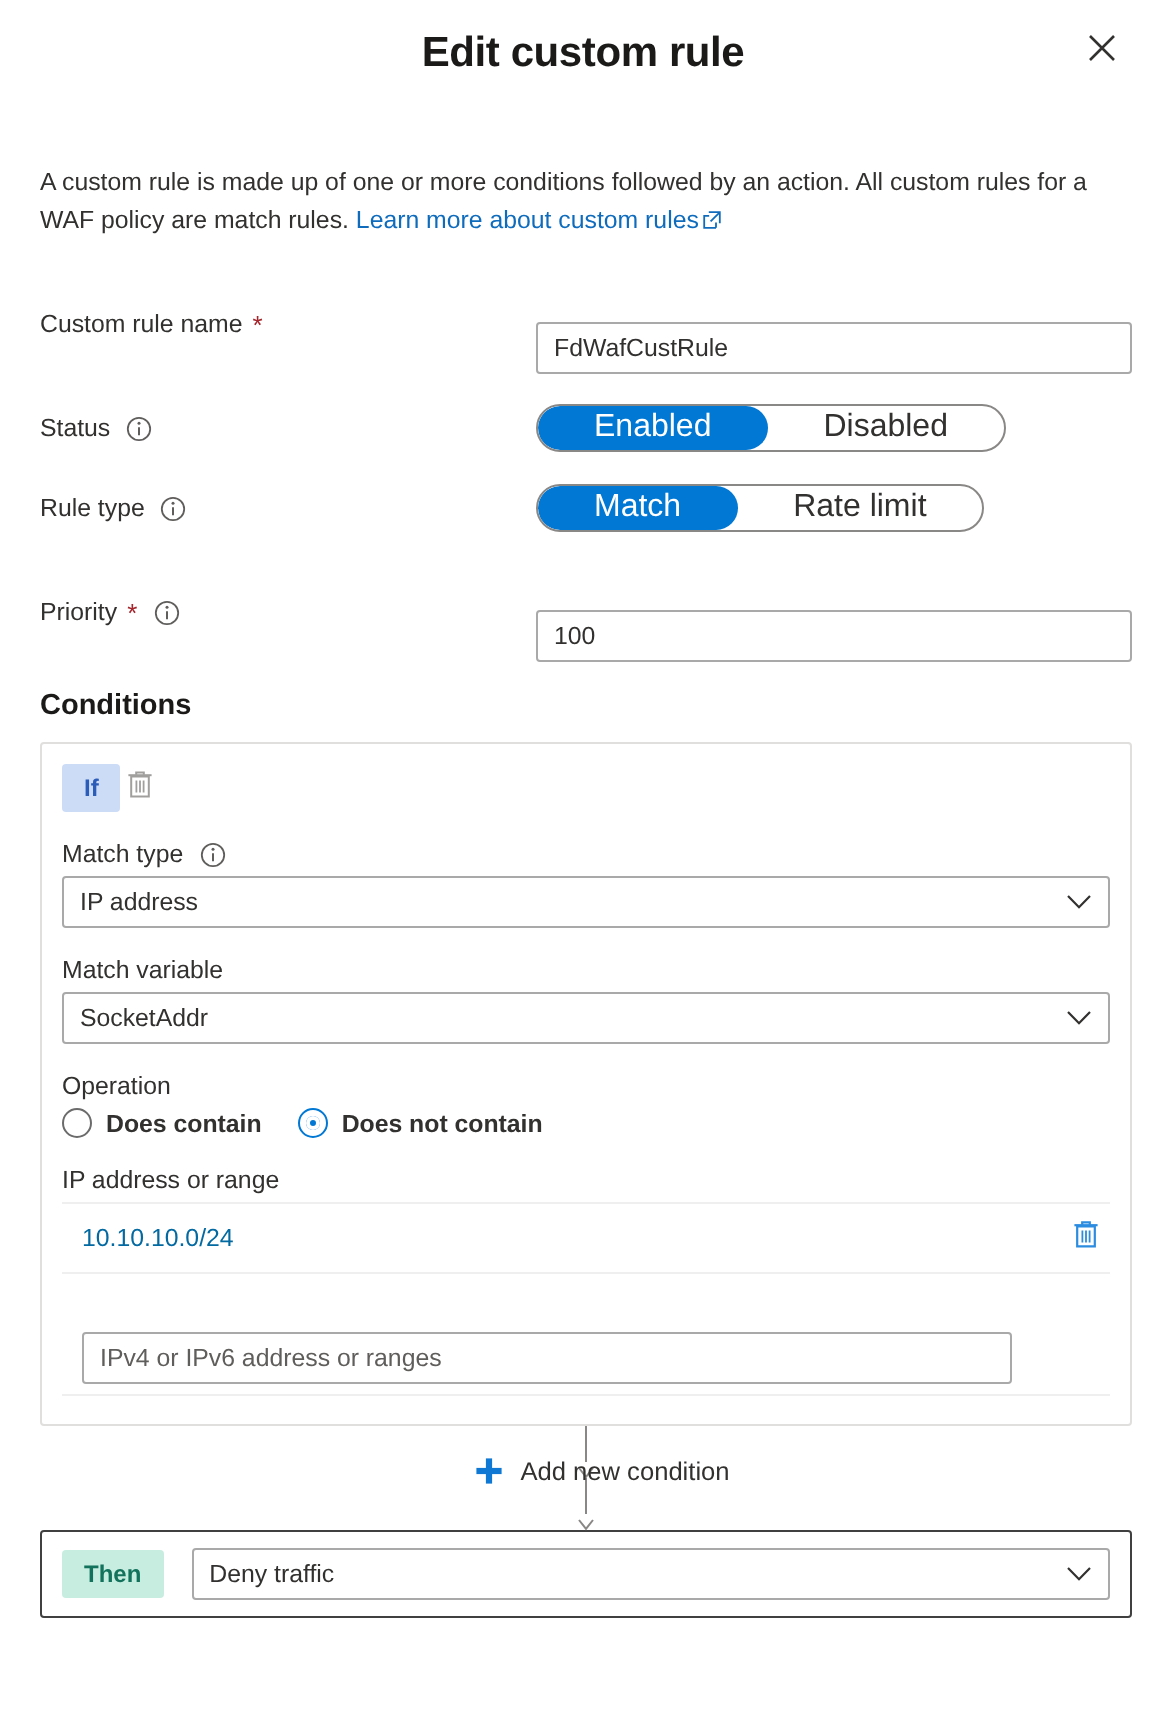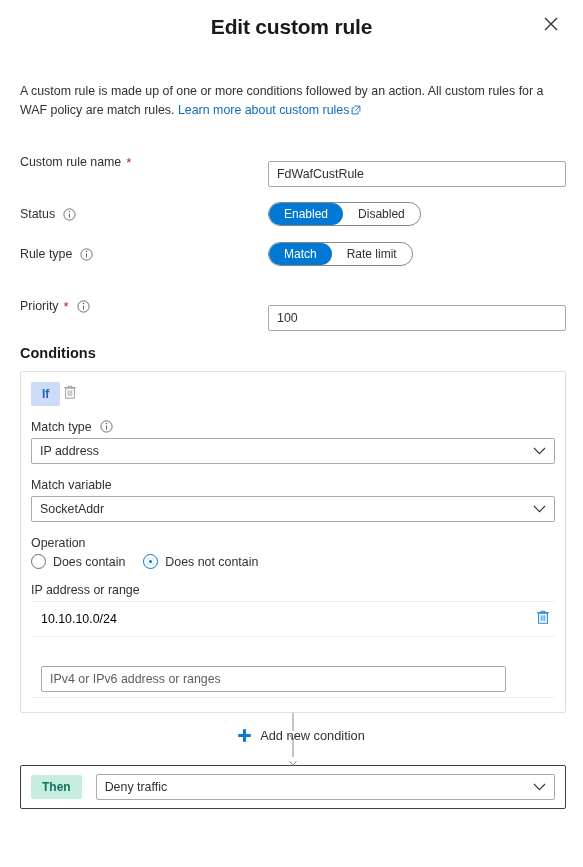--- a/index.html
+++ b/index.html
@@ -130,22 +130,22 @@
     height: 22px;
     background: #ffffff;
     overflow: hidden;
     padding: 0;
     cursor: pointer;
   }
   .pill .seg {
     display: flex;
     align-items: center;
     justify-content: center;
-    font-size: 12px;
-    padding: 0 15px;
+    font-size: 16px;
+    padding: 0 28px;
     color: #323130;
     background: transparent;
     border-radius: 13px;
     white-space: nowrap;
     cursor: pointer;
     line-height: 1;
     text-align: right;
   }
   .pill .seg.sel {
     background: #0078d4;
@@ -195,21 +195,21 @@
     justify-content: center;
   }
 
   .cond-body { padding: 0 10px 0 10px; }
 
   .fld-label {
     font-size: 12.4px;
     color: #323130;
     margin: 14px 0 4px 0;
     display: flex;
-    align-items: flex-start;
+    align-items: flex-end;
     gap: 4px;
   }
 
   
   .select-box {
     position: relative;
     width: 100%;
     box-sizing: border-box;
     height: 26px;
     border: 1px solid #a9a9a9;
@@ -229,20 +229,21 @@
     transform: translateY(-50%);
     display: flex;
   }
 
   
   .radio-group {
     display: flex;
     align-items: center;
     gap: 18px;
     margin-top: 0;
+    font-weight: bold;
   }
   .radio {
     display: flex;
     align-items: center;
     gap: 7px;
     font-size: 12.4px;
     color: #323130;
     cursor: pointer;
   }
   .dot {
@@ -278,21 +279,21 @@
     display: flex;
     align-items: center;
     justify-content: space-between;
     border-top: 1px solid #efeff0;
     border-bottom: 1px solid #efeff0;
     padding: 5px 2px 5px 10px;
     min-height: 20px;
   }
   .ip-val {
     font-size: 12.4px;
-    color: #000000;
+    color: #0369a1;
   }
   .ip-new-row {
     padding: 5px 2px 5px 10px;
     border-bottom: 1px solid #efeff0;
   }
   .ip-new-row .txt-input { width: 465px; }
 
   
   .connector {
     position: relative;

